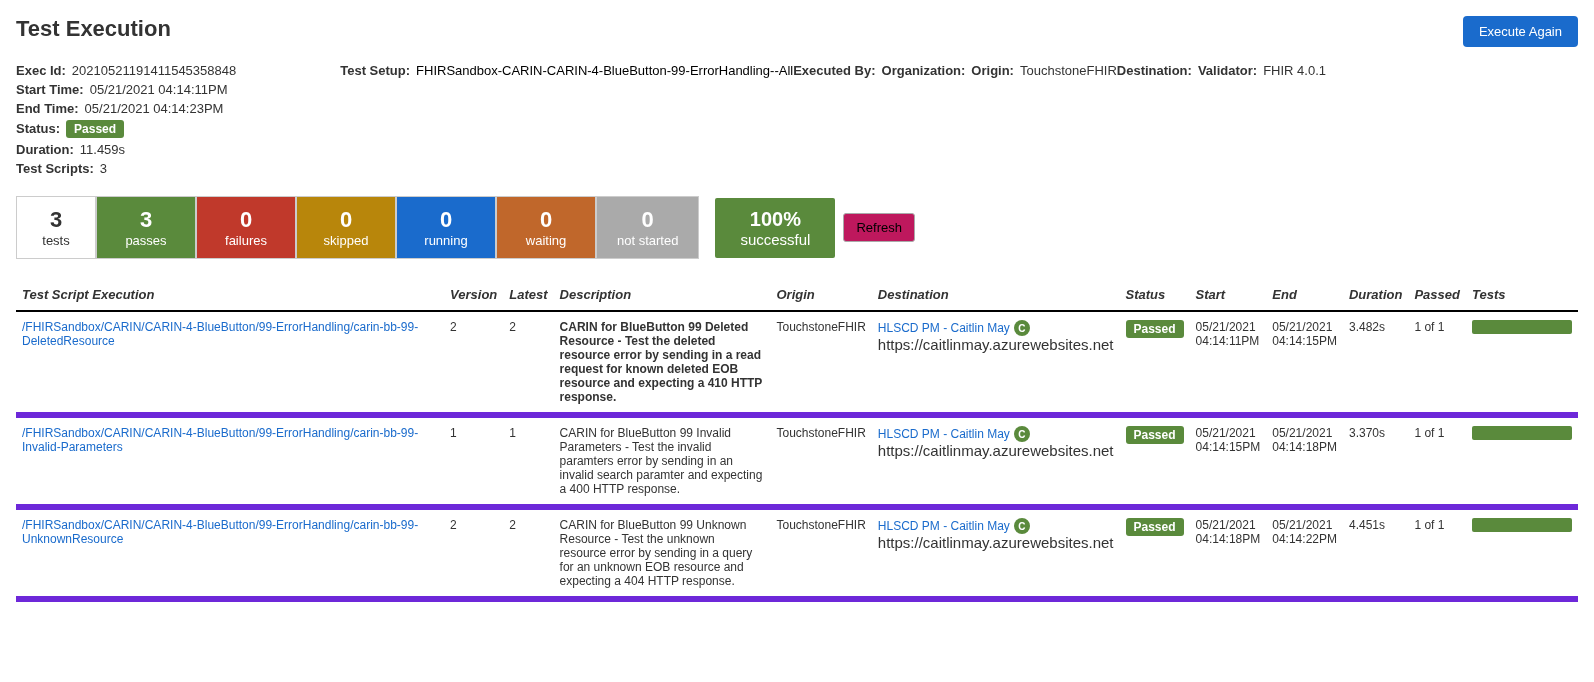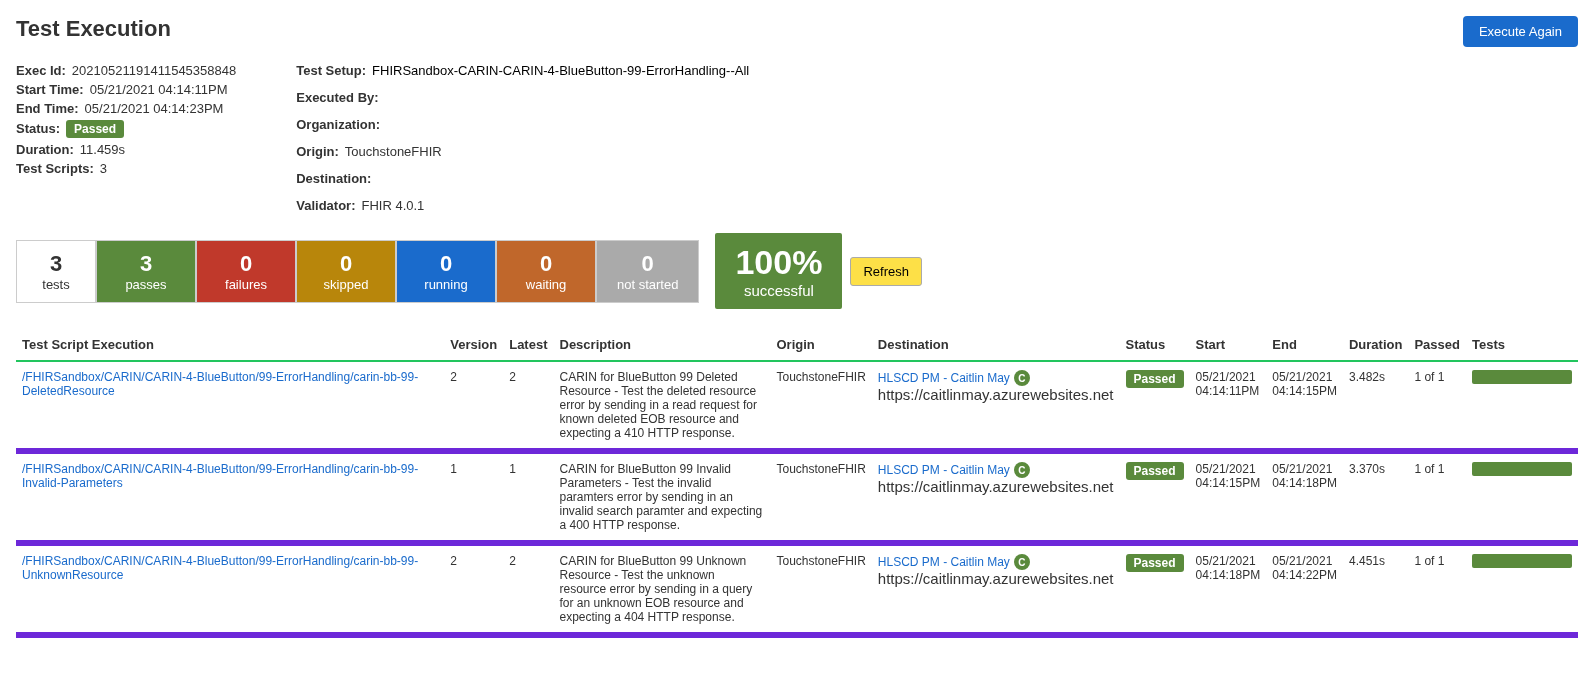--- a/index.html
+++ b/index.html
@@ -4,48 +4,48 @@
   <style>
     * { box-sizing: border-box; margin: 0; padding: 0; }
     body { font-family: -apple-system, BlinkMacSystemFont, 'Segoe UI', Arial, sans-serif; font-size: 13px; color: #333; background: #fff; padding: 16px; }
     
     .page-header { display: flex; justify-content: space-between; align-items: flex-start; margin-bottom: 16px; }
     .page-title { font-size: 22px; font-weight: 600; }
     .execute-again-btn { background: #1a6bcc; color: #fff; border: none; padding: 8px 16px; border-radius: 4px; cursor: pointer; font-size: 13px; white-space: nowrap; }
     
     .meta-section { display: flex; gap: 60px; margin-bottom: 20px; }
     .meta-left { display: flex; flex-direction: column; gap: 4px; }
-    .meta-right { display: flex; flex-direction: column; gap: 12px; }
+    .meta-right { display: flex; gap: 0; margin-left: 44px; }
     .meta-row { display: flex; gap: 6px; align-items: baseline; }
     .meta-label { font-weight: 700; white-space: nowrap; }
     .meta-value { color: #333; }
     .meta-value.link { color: #000000; text-decoration: none; cursor: pointer; }
     .status-badge { background: #5a8a3c; color: #fff; padding: 2px 8px; border-radius: 3px; font-size: 12px; font-weight: 600; }
     
     .stats-row { display: flex; align-items: center; gap: 0; margin-bottom: 20px; }
     .stat-box { padding: 10px 20px; text-align: center; border: 1px solid #ccc; min-width: 80px; }
     .stat-box.total { background: #fff; }
     .stat-box .stat-number { font-size: 22px; font-weight: 700; }
     .stat-box .stat-label { font-size: 13px; }
     .stat-box.passes { background: #5a8a3c; color: #fff; min-width: 100px; }
     .stat-box.failures { background: #c0392b; color: #fff; min-width: 100px; }
     .stat-box.skipped { background: #b8860b; color: #fff; min-width: 100px; }
     .stat-box.running { background: #1a6bcc; color: #fff; min-width: 100px; }
     .stat-box.waiting { background: #c0672b; color: #fff; min-width: 100px; }
     .stat-box.not-started { background: #aaa; color: #fff; min-width: 100px; }
     
     .success-block { background: #5a8a3c; color: #fff; padding: 10px 20px; text-align: center; margin-left: 16px; min-width: 120px; border-radius: 2px; }
-    .success-block .success-pct { font-size: 34px; font-weight: 700; }
+    .success-block .success-pct { font-size: 20px; font-weight: 700; }
     .success-block .success-label { font-size: 15px; }
     
-    .refresh-btn { background: #fde047; border: 1px solid #aaa; padding: 6px 12px; border-radius: 3px; cursor: pointer; font-size: 13px; margin-left: 8px; }
+    .refresh-btn { background: #be185d; border: 1px solid #aaa; padding: 6px 12px; border-radius: 3px; cursor: pointer; font-size: 13px; margin-left: 8px; }
     
     .table-container { width: 100%; overflow-x: auto; }
     table { width: 100%; border-collapse: collapse; }
-    thead tr { border-bottom: 2px solid #22c55e; }
+    thead tr { border-bottom: 2px solid #000000; font-style: italic; }
     th { text-align: left; padding: 8px 6px; font-weight: 700; font-size: 13px; white-space: nowrap; }
     tbody tr { border-bottom: 6px solid #6d28d9; vertical-align: top; }
     td { padding: 8px 6px; font-size: 12px; vertical-align: top; }
     
     .td-link { color: #1a6bcc; text-decoration: none; cursor: pointer; }
     .td-passed { background: #5a8a3c; color: #fff; padding: 2px 8px; border-radius: 3px; font-size: 12px; font-weight: 600; display: inline-block; white-space: nowrap; }
     
     .dest-block { display: flex; flex-direction: column; }
     .dest-link { color: #1a6bcc; text-decoration: none; cursor: pointer; display: flex; align-items: center; gap: 4px; }
     .dest-url { color: #333; font-size: 15px; }
@@ -171,21 +171,21 @@
         <th>Tests</th>
       </tr>
     </thead>
     <tbody id="table-body">
     <tr>
     <td>
       <a class="td-link" href="#">/FHIRSandbox/CARIN/CARIN-4-BlueButton/99-ErrorHandling/carin-bb-99-DeletedResource</a>
     </td>
     <td>2</td>
     <td>2</td>
-    <td style="max-width:260px;">CARIN for BlueButton 99 Deleted Resource - Test the deleted resource error by sending in a read request for known deleted EOB resource and expecting a 410 HTTP response.</td>
+    <td style="max-width:260px;font-weight:bold;">CARIN for BlueButton 99 Deleted Resource - Test the deleted resource error by sending in a read request for known deleted EOB resource and expecting a 410 HTTP response.</td>
     <td>TouchstoneFHIR</td>
     <td>
       <div class="dest-block">
         <div>
           <a class="dest-link" href="#">
             HLSCD PM - Caitlin May
             <span class="c-badge">C</span>
           </a>
         </div>
         <div class="dest-url">https://caitlinmay.azurewebsites.net</div>

